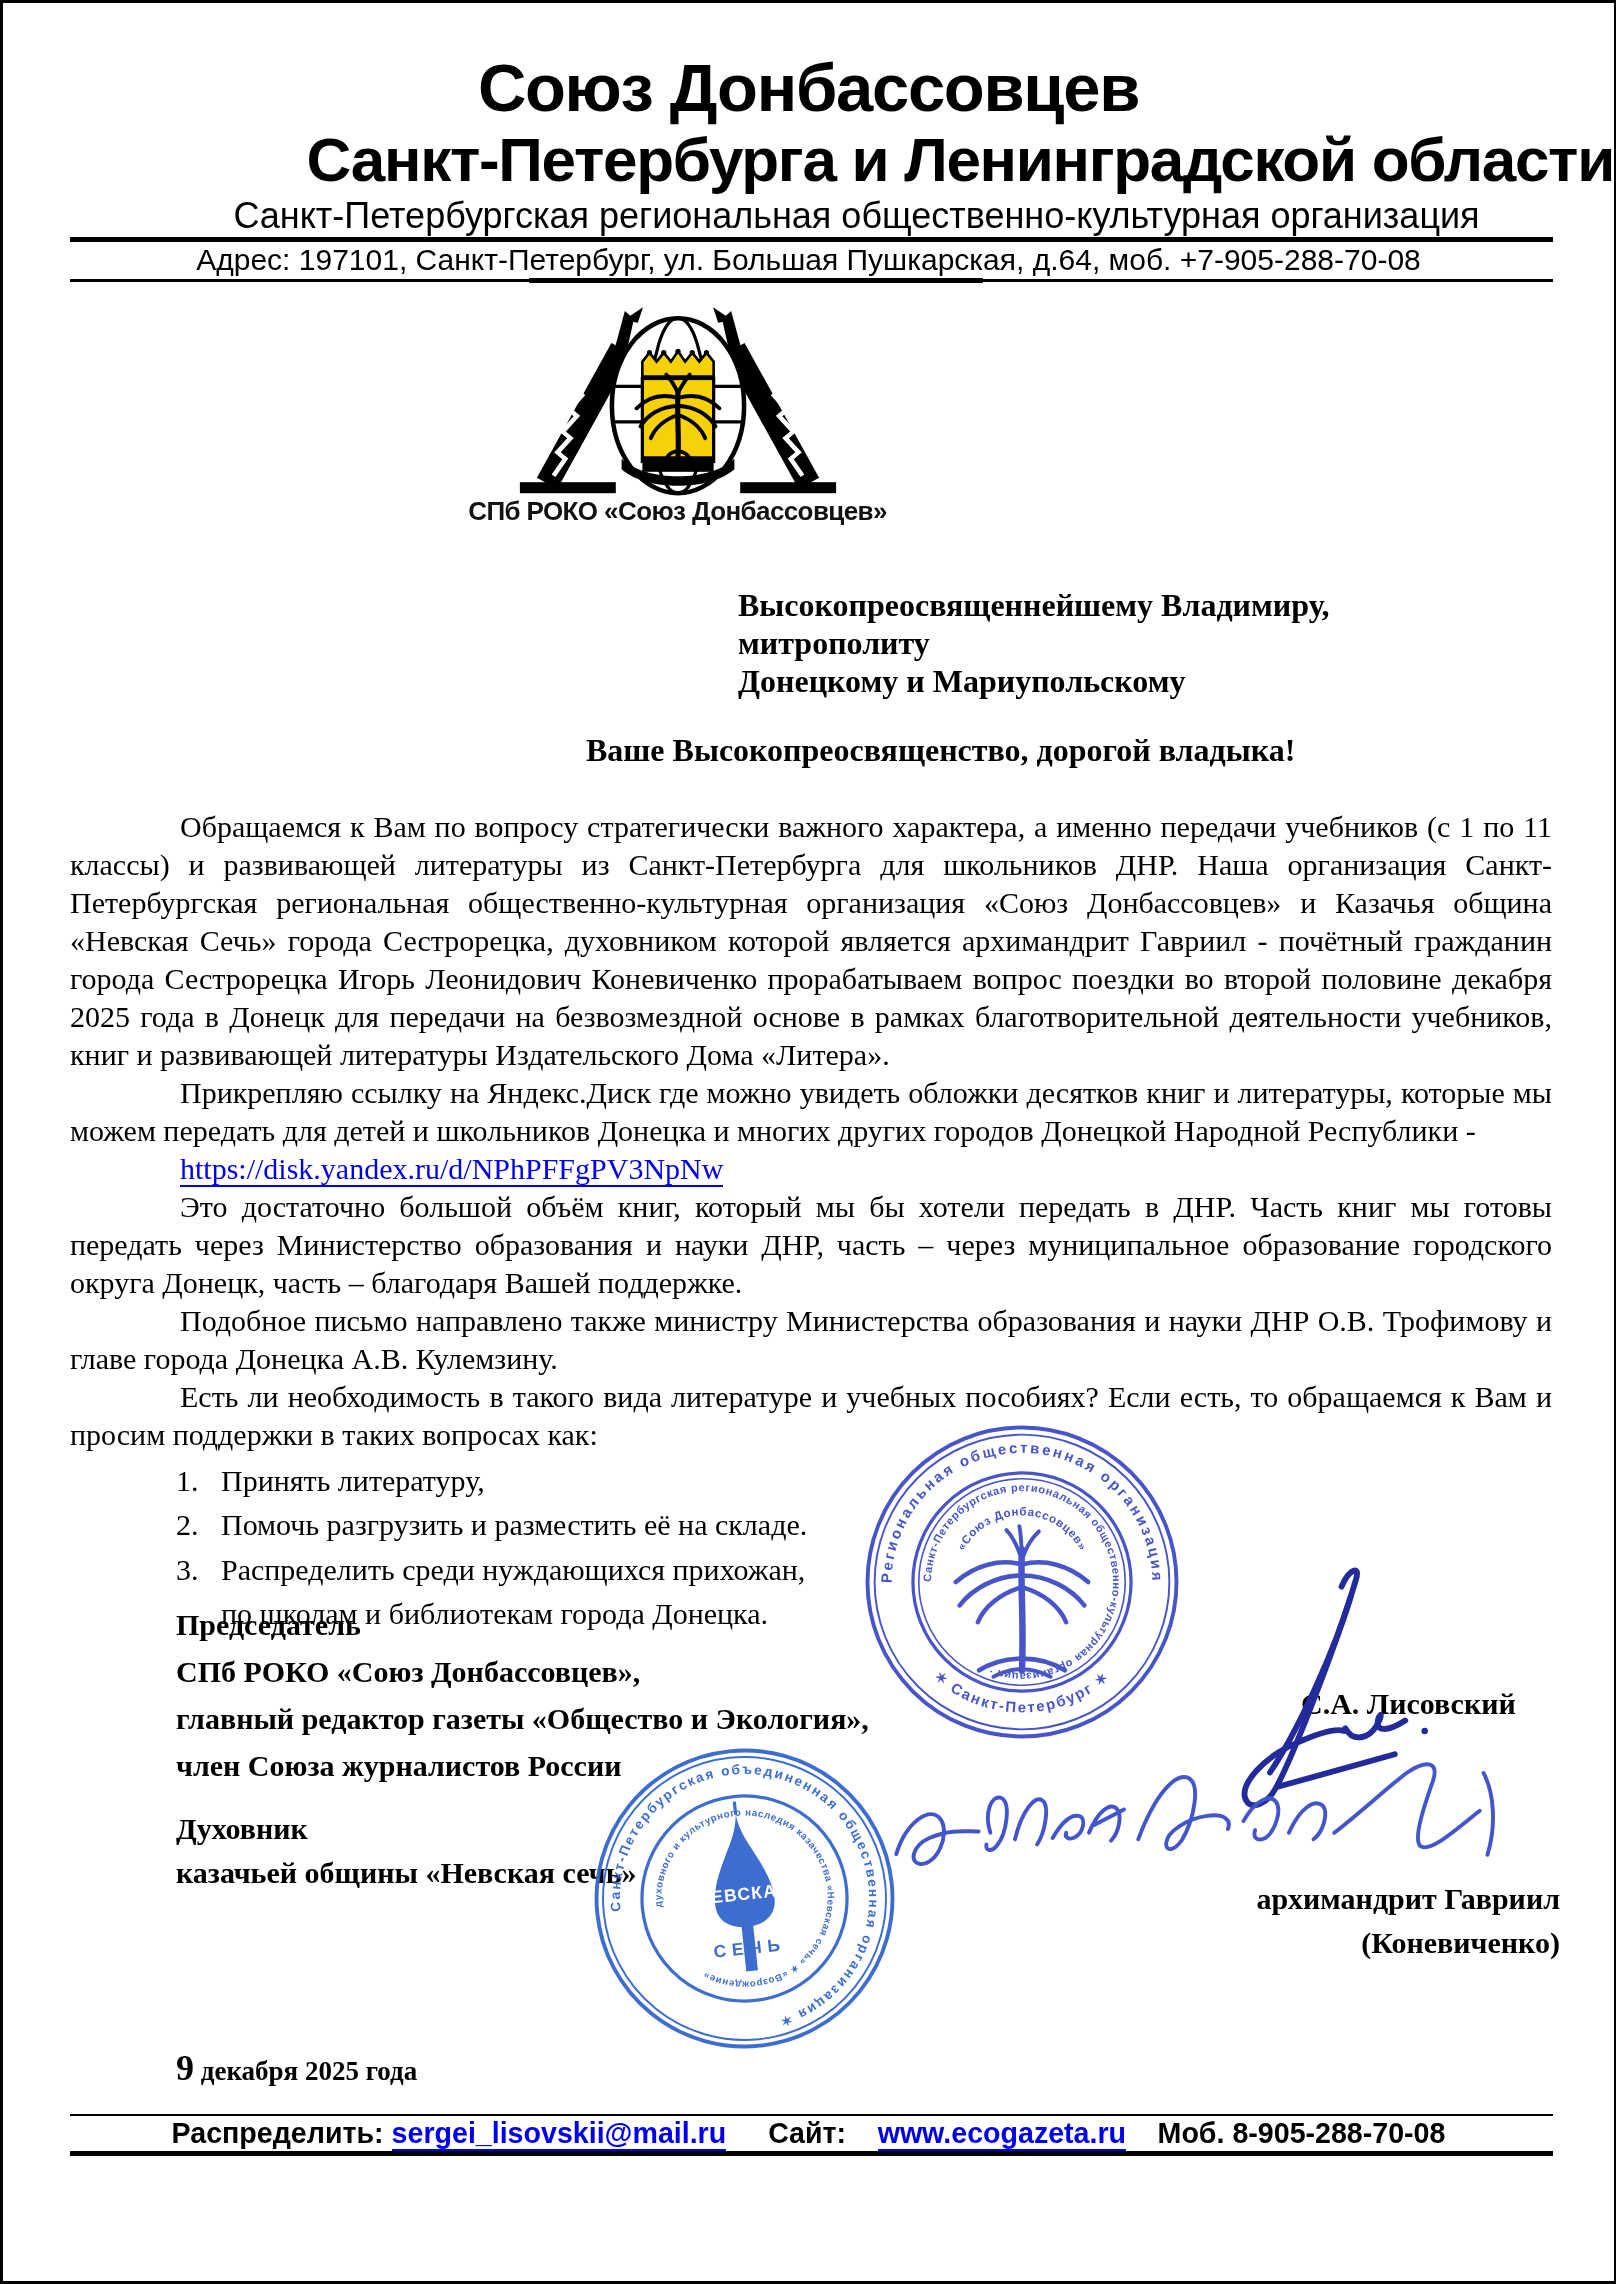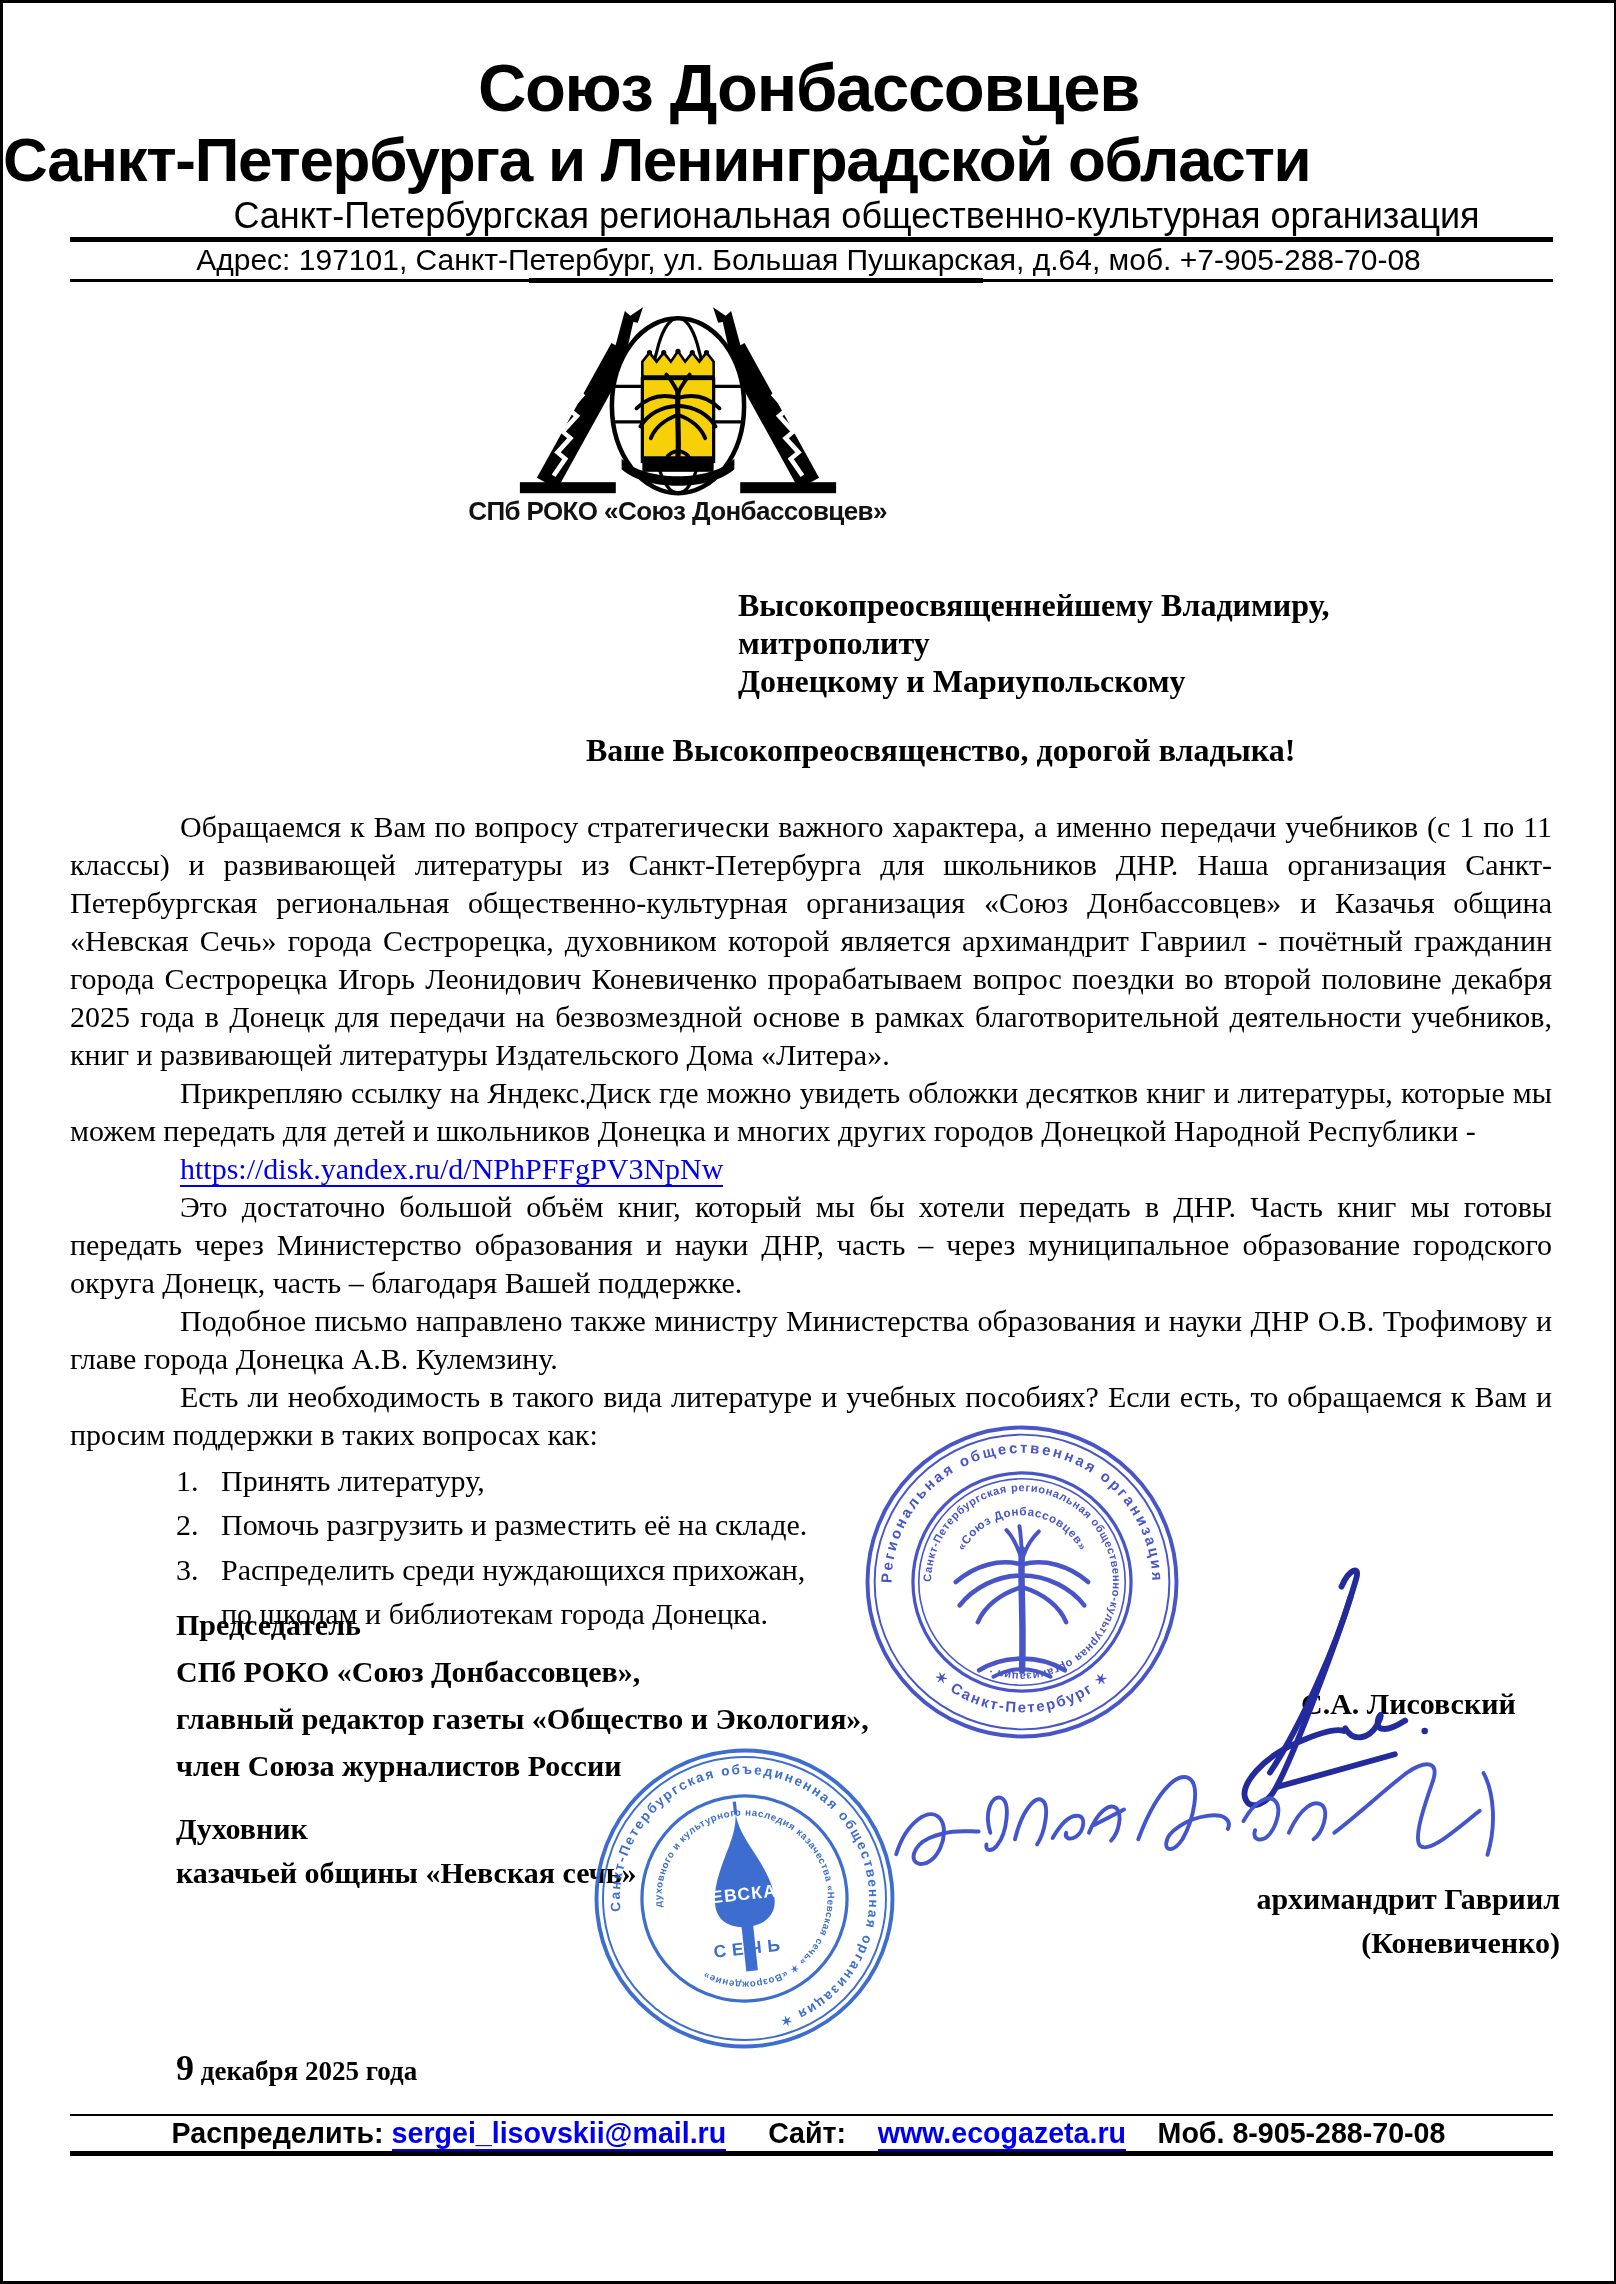--- a/index.html
+++ b/index.html
@@ -10,21 +10,21 @@
     border:3.2px solid #000;
     box-sizing:border-box;
     overflow:hidden;
     font-family:"Liberation Serif", serif;
     color:#000;
   }
   .abs{position:absolute;}
   
   .title1{top:48px;left:0;width:100%;text-align:center;
     font-family:"Liberation Sans",sans-serif;font-weight:bold;font-size:67px;line-height:73px;letter-spacing:-1.3px;}
-  .title2{top:122px;left:0;width:100%;text-align:left;
+  .title2{top:122px;left:0;width:100%;text-align:right;
     font-family:"Liberation Sans",sans-serif;font-weight:bold;font-size:62px;line-height:69px;letter-spacing:-1.3px;}
   .subtitle{top:193px;left:0;width:100%;text-align:center;
     font-family:"Liberation Sans",sans-serif;font-size:36px;line-height:39px;padding-left:48px;}
   .rule{background:#000;}
   .rule1{top:234px;left:67px;width:1483px;height:4.5px;}
   .address{top:240px;left:0;width:100%;text-align:center;
     font-family:"Liberation Sans",sans-serif;font-size:30px;line-height:34px;}
   .rule2{top:276px;left:67px;width:1483px;height:2.6px;}
   .rule2b{top:275px;left:526px;width:454px;height:4.5px;}
   

